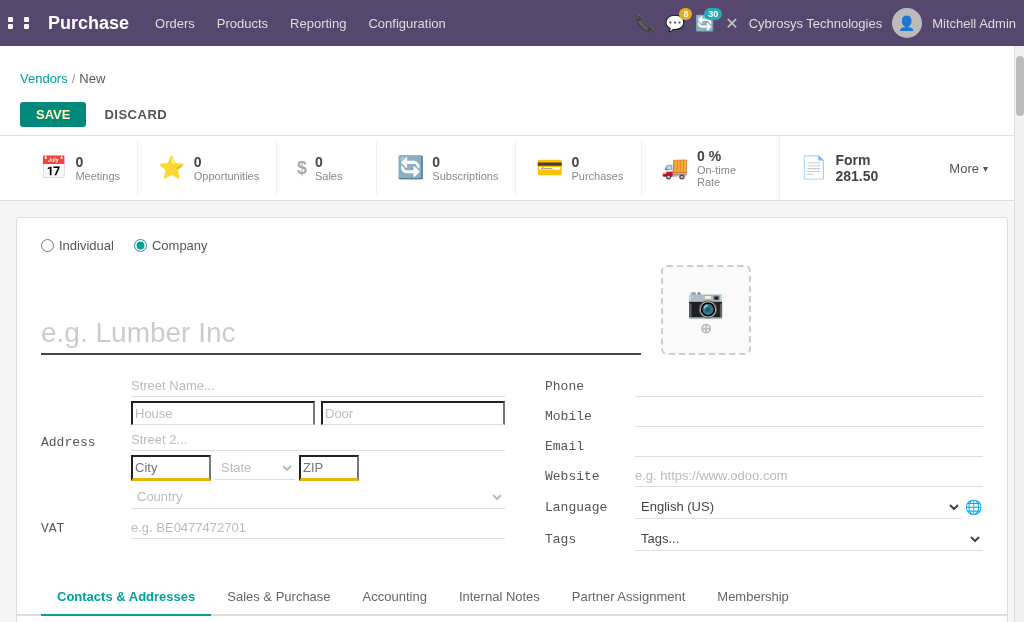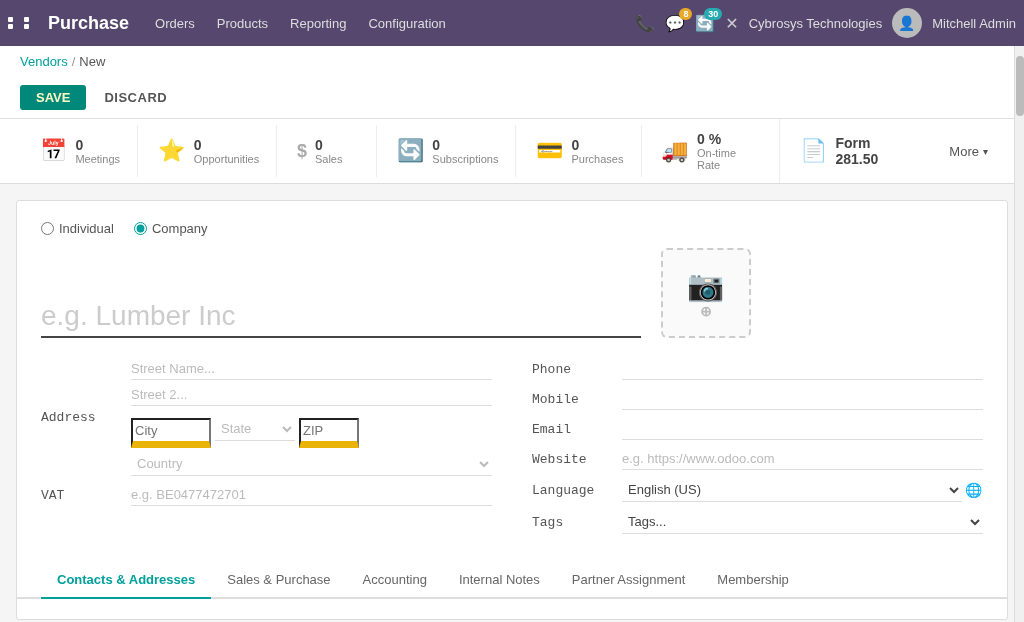--- a/index.html
+++ b/index.html
@@ -25,21 +25,21 @@
     .badge-wrap { position: relative; display: inline-block; }
     .badge { position: absolute; top: -6px; right: -7px; background: #e9a825; color: #fff; border-radius: 8px; font-size: 9px; padding: 1px 4px; font-weight: bold; }
     .badge-teal { background: #27abb2; }
     .topnav-company { color: #ddd; font-size: 13px; }
     .topnav-avatar { width: 30px; height: 30px; border-radius: 50%; background: #bbb; display: flex; align-items: center; justify-content: center; font-size: 14px; overflow: hidden; }
     .topnav-username { color: #ddd; font-size: 13px; }
 
     
     .breadcrumb-bar {
       background: #fff;
-      padding: 8px 20px 0 20px;
+      padding: 25px 20px 0 20px;
       display: flex;
       flex-direction: column;
       gap: 8px;
       border-bottom: 1px solid #e0e0e0;
     }
     .breadcrumb { font-size: 13px; color: #666; display: flex; align-items: center; gap: 4px; }
     .breadcrumb a { color: #00a09d; text-decoration: none; }
     .breadcrumb-sep { color: #999; }
     .breadcrumb-current { color: #555; }
     .action-bar { display: flex; gap: 8px; padding: 8px 0; }
@@ -119,21 +119,21 @@
     .form-fields { display: flex; flex-direction: column; gap: 4px; flex: 1; }
     .form-input {
       border: none; border-bottom: 1px solid #ddd; padding: 3px 0; font-size: 13px;
       outline: none; background: transparent; color: #888; width: 100%;
     }
     .form-input::placeholder { color: #bbb; font-size: 13px; }
     .addr-row1 { display: flex; gap: 6px; }
     .addr-row1 input { border-bottom: 1px solid #ddd; padding: 3px 2px; font-size: 13px; outline: none; background: transparent; color: #888; }
     .addr-row1 input::placeholder { color: #bbb; }
     .addr-city-row { display: flex; gap: 4px; align-items: center; }
-    .addr-city-row input { border-bottom: 7px solid #eab308; padding: 3px 2px; font-size: 13px; outline: none; background: transparent; color: #bbb; margin-top: 8px; }
+    .addr-city-row input { border-bottom: 3px solid #eab308; padding: 3px 2px; font-size: 13px; outline: none; background: transparent; color: #bbb; }
     .addr-city-row select { border: none; border-bottom: 1px solid #ddd; font-size: 13px; color: #bbb; background: transparent; outline: none; padding: 3px 2px; }
     .country-select { border: none; border-bottom: 1px solid #ddd; font-size: 13px; color: #bbb; background: transparent; outline: none; padding: 3px 2px; width: 100%; cursor: pointer; }
     .lang-select { border: none; border-bottom: 1px solid #ddd; font-size: 13px; color: #444; background: transparent; outline: none; padding: 3px 2px; flex: 1; cursor: pointer; }
     .select-row { display: flex; align-items: center; gap: 4px; }
     .globe-icon { color: #00a09d; font-size: 14px; }
 
     
     .tabs-bar {
       display: flex;
       border-bottom: 2px solid #ddd;
@@ -287,20 +287,24 @@
     </div>
   </div>
 
   <div class="form-grid">
 
     <div class="form-section">
       <div class="form-row">
         <span class="form-label">Address</span>
         <div class="form-fields">
           <input type="text" class="form-input street-full" placeholder="Street Name..." style="">
+          <div class="addr-row1">
+            <input type="text" style="flex: 1 1 0%;" placeholder="House">
+            <input type="text" style="flex: 1 1 0%;" placeholder="Door">
+          </div>
           <input type="text" class="form-input street-full" placeholder="Street 2..." style="">
           <div class="addr-city-row">
             <input type="text" style="width: 80px;" placeholder="City">
             <select style="width:80px;">
               <option value="">State</option>
             </select>
             <input type="text" style="width: 60px;" placeholder="ZIP">
           </div>
           <select class="country-select">
             <option value="">Country</option>

